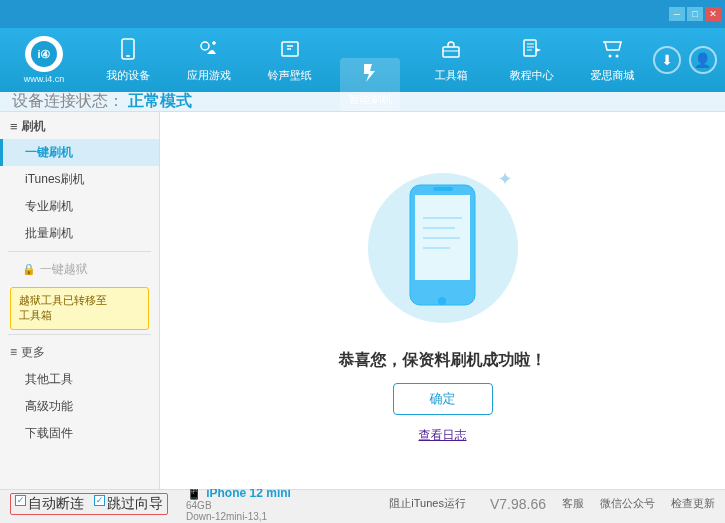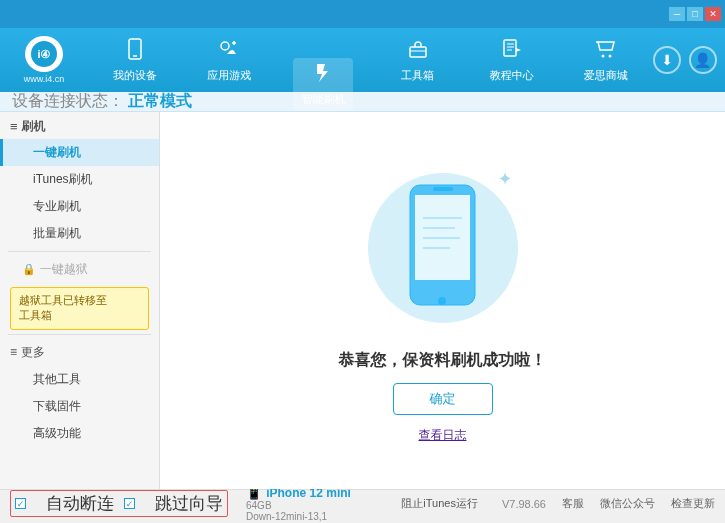--- a/index.html
+++ b/index.html
@@ -150,21 +150,21 @@
       padding: 6px 10px 4px 10px;
       color: #555;
       font-size: 12px;
       font-weight: bold;
     }
     .sidebar-section-header .icon {
       margin-right: 4px;
       font-size: 13px;
     }
     .sidebar-item {
-      padding: 5px 10px 5px 30px;
+      padding: 5px 10px 5px 22px;
       color: #444;
       cursor: pointer;
       font-size: 12px;
       border-left: 3px solid transparent;
     }
     .sidebar-item.active {
       background: #d6edf9;
       color: #1a9fd4;
       border-left: 3px solid #1a9fd4;
       font-weight: bold;
@@ -315,23 +315,22 @@
     .bottom-left .checkbox-area {
       display: flex;
       align-items: center;
       gap: 4px;
       border: 1px solid #e05555;
       padding: 1px 4px;
       border-radius: 2px;
     }
     .checkbox-item {
       display: flex;
-      align-items: center;
-      gap: 20px;
-      font-size: 17px;
+      gap: 2px;
+      font-size: 14px;
       color: #333;
     }
     .cb {
       width: 11px;
       height: 11px;
       border: 1px solid #1a9fd4;
       background: white;
       display: flex;
       align-items: center;
       justify-content: center;
@@ -365,21 +364,21 @@
     .bottom-right span { cursor: pointer; }
     .itunes-btn {
       display: flex;
       align-items: center;
       gap: 2px;
       font-size: 11px;
       color: #555;
       cursor: pointer;
       padding: 0 8px;
     }
-    .version-text { color: #888; font-size: 11px; }
+    .version-text { color: #888; font-size: 14px; }
   </style>
 </head>
 <body>
 
 <div class="title-bar">
   <div class="title-bar-controls">
     <button class="title-btn">─</button>
     <button class="title-btn">□</button>
     <button class="title-btn close">✕</button>
   </div>
@@ -409,20 +408,29 @@
       <span class="nav-icon">
         <svg width="22" height="22" viewBox="0 0 22 22" fill="white">
             <circle cx="7" cy="8" r="4" fill="none" stroke="white" stroke-width="1.5"></circle>
             <path d="M11 14c1-2 4-3 5-1l2 3H9z" fill="white"></path>
             <line x1="14" y1="5" x2="18" y2="5" stroke="white" stroke-width="1.5"></line>
             <line x1="16" y1="3" x2="16" y2="7" stroke="white" stroke-width="1.5"></line>
           </svg>
       </span>
       <span class="nav-label">应用游戏</span>
     </div>
+    <div class="nav-item">
+      <span class="nav-icon">
+        <svg width="22" height="22" viewBox="0 0 22 22">
+            <rect x="3" y="4" width="16" height="14" rx="1" fill="none" stroke="white" stroke-width="1.5"></rect>
+            <path d="M8 8h6M8 11h4" stroke="white" stroke-width="1.5"></path>
+          </svg>
+      </span>
+      <span class="nav-label">铃声壁纸</span>
+    </div>
     <div class="nav-item active">
       <span class="nav-icon">
         <svg width="22" height="22" viewBox="0 0 22 22">
             <path d="M5 2h8l-2 7h5l-9 11 3-8H5z" fill="white"></path>
           </svg>
       </span>
       <span class="nav-label">智能刷机</span>
     </div>
     <div class="nav-item">
       <span class="nav-icon">
@@ -496,24 +504,24 @@
     </div>
     <div class="sidebar-divider"></div>
     <div class="sidebar-section-more">
       <span class="icon">≡</span>
       <span>更多</span>
     </div>
     <div class="sidebar-item">
       <span>其他工具</span>
     </div>
     <div class="sidebar-item">
+      <span>高级功能</span>
+    </div>
+    <div class="sidebar-item">
       <span>下载固件</span>
-    </div>
-    <div class="sidebar-item">
-      <span>高级功能</span>
     </div>
   </div>
 
   <div class="content">
     <div class="celebration-area">
 
       <div class="phone-illustration">
         <div class="phone-bg-circle"></div>
 
         <div class="sparkle-top-right">✦</div>

